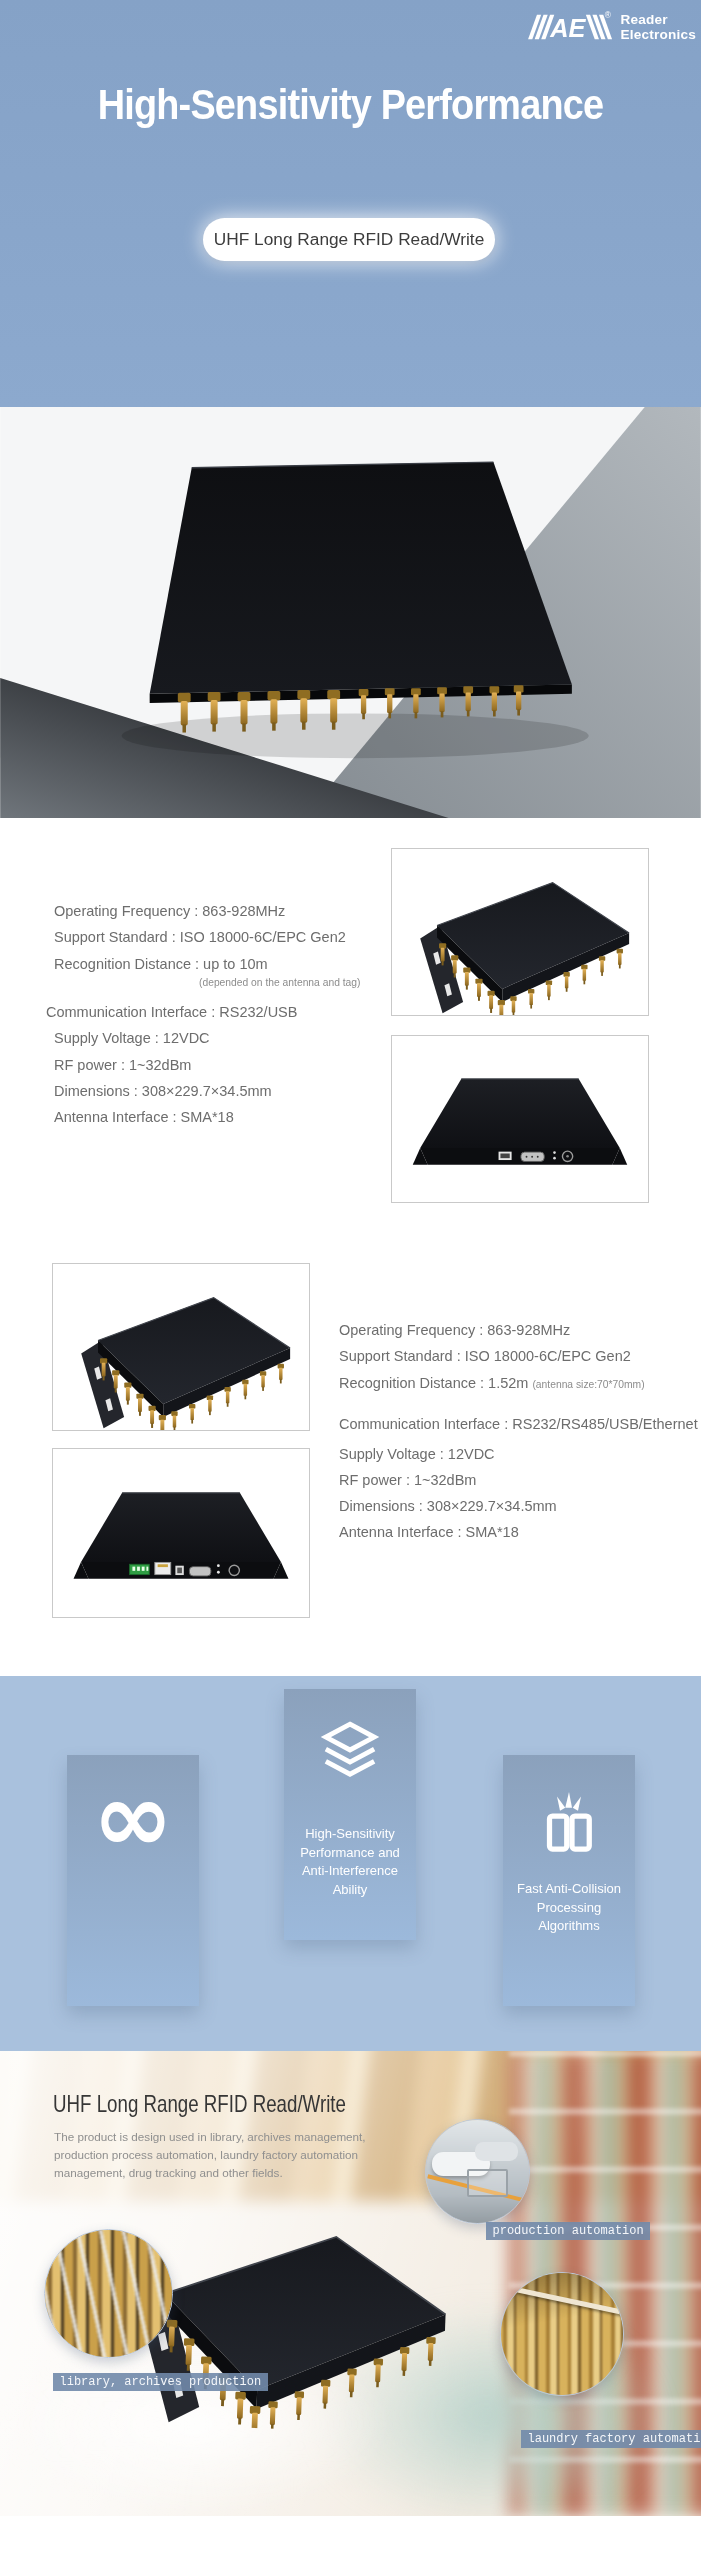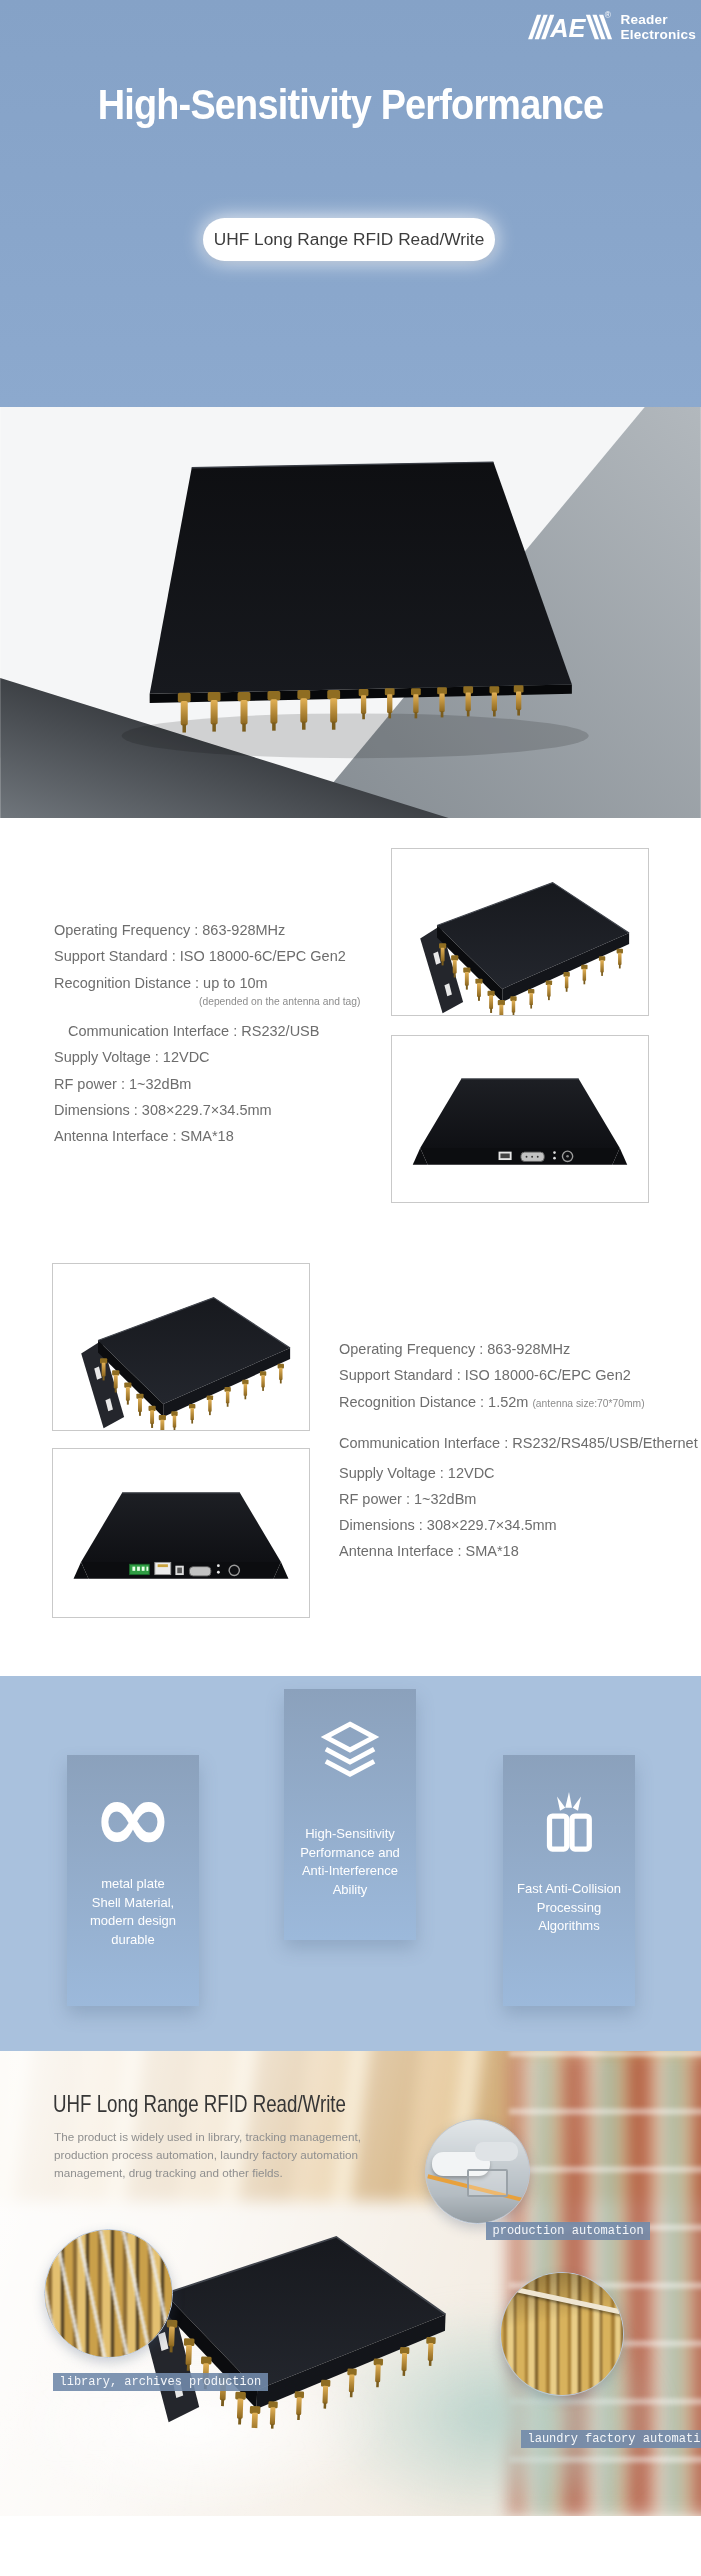--- a/index.html
+++ b/index.html
@@ -14,21 +14,21 @@
   .logo-text{color:#fff;font-size:13.6px;line-height:15px;font-weight:700;letter-spacing:0.2px;}
   .page-title{position:absolute;left:0;top:80px;width:701px;text-align:center;color:#fff;
               font-size:43px;font-weight:700;letter-spacing:-0.9px;transform:scaleX(.88);
               transform-origin:50% 50%;white-space:nowrap;}
   .badge{position:absolute;left:203px;top:218px;width:292px;height:43px;border:none;
          border-radius:21.5px;background:#fff;color:#3c3c3c;font-size:17.3px;
          font-family:"Liberation Sans",sans-serif;
          box-shadow:0 0 20.6px rgba(255,255,255,.9),0 1.9px 5.6px rgba(60,80,110,.25);cursor:pointer;}
 
   
-  .spec{position:absolute;font-size:14.5px;color:#6d6d6d;white-space:nowrap;line-height:18.7px;margin-top:19px;}
+  .spec{position:absolute;font-size:14.5px;color:#6d6d6d;white-space:nowrap;line-height:18.7px;}
   .spec-note{font-size:10.3px;color:#8d8d8d;}
   .frame{position:absolute;width:256px;height:166px;background:#fff;border:0.9px solid #c9c9c9;}
   .frame svg{display:block;width:100%;height:100%;}
 
   
   .features{position:absolute;left:0;top:1676px;width:701px;height:375px;background:#a9c1dd;}
   .card{position:absolute;width:132px;height:251px;
         background:linear-gradient(180deg,#8ba1bc 0%,#9cb9db 100%);
         box-shadow:0 9.4px 17px rgba(80,100,130,.28);}
   .card-icon{position:absolute;left:0;right:0;display:flex;justify-content:center;align-items:center;}
@@ -217,21 +217,21 @@
     <use href="#sma-pin" transform="translate(473,300) scale(0.95)"></use>
     <use href="#sma-pin" transform="translate(501,299) scale(0.95)"></use>
     <use href="#sma-pin" transform="translate(529,299) scale(0.95)"></use>
     <use href="#sma-pin" transform="translate(555,298) scale(0.95)"></use>
   </svg>
 
   <div class="spec" style="left:54px;top:902px">Operating Frequency : 863-928MHz</div>
   <div class="spec" style="left:54px;top:928px">Support Standard : ISO 18000-6C/EPC Gen2</div>
   <div class="spec" style="left:54px;top:955px">Recognition Distance : up to 10m</div>
   <div class="spec spec-note" style="left:199px;top:974px">(depended on the antenna and tag)</div>
-  <div class="spec" style="left:68px;top:1003px">Communication Interface : RS232/USB</div>
+  <div class="spec" style="left:46px;top:1003px">Communication Interface : RS232/USB</div>
   <div class="spec" style="left:54px;top:1029px">Supply Voltage : 12VDC</div>
   <div class="spec" style="left:54px;top:1056px">RF power : 1~32dBm</div>
   <div class="spec" style="left:54px;top:1082px">Dimensions : 308×229.7×34.5mm</div>
   <div class="spec" style="left:54px;top:1108px">Antenna Interface : SMA*18</div>
 
   <div class="frame" style="left:391px;top:848px">
     <svg viewBox="0 0 274 178">
         <use href="#iso-device"></use>
       </svg>
   </div>
@@ -261,24 +261,20 @@
   <div class="spec" style="left:339px;top:1445px">Supply Voltage : 12VDC</div>
   <div class="spec" style="left:339px;top:1471px">RF power : 1~32dBm</div>
   <div class="spec" style="left:339px;top:1497px">Dimensions : 308×229.7×34.5mm</div>
   <div class="spec" style="left:339px;top:1523px">Antenna Interface : SMA*18</div>
 
   <div class="features">
     <div class="card" style="left:67px;top:79px">
       <div class="card-icon" style="top:34px;height:58px">
         <span class="inf">∞</span>
       </div>
-      <div class="card-text" style="top:120px">metal plate
-Shell Material,
-modern design
-durable</div>
     </div>
 
     <div class="card" style="left:503px;top:79px">
       <div class="card-icon" style="top:36px;height:62px">
         <svg width="58" height="60" viewBox="0 0 76 80">
           <g fill="#fff">
             <polygon points="22,6 33,21 26,25"></polygon>
             <polygon points="38,0 42,21 33,21"></polygon>
             <polygon points="54,6 43,21 50,25"></polygon>
           </g>
@@ -340,19 +336,19 @@
     <div class="fill" style="background:repeating-linear-gradient(90deg,#d8b25c 0 8.4px,#a77f35 8.4px 12px,#e9cd86 12px 18.7px,#7a5c28 18.7px 21.5px)"></div>
     <div class="fill" style="background:linear-gradient(170deg,rgba(60,44,20,.55) 0%,rgba(0,0,0,0) 40%)"></div>
     <div class="abs" style="left:-3.7px;top:24px;width:131px;height:4.7px;background:#efe6d2;transform:rotate(12deg);box-shadow:0 1.9px 2.8px rgba(0,0,0,.4)"></div>
   </div>
 
   <div class="app-label" style="left:486px;top:2222px">production automation</div>
   <div class="app-label" style="left:53px;top:2373px">library, archives production</div>
   <div class="app-label" style="left:521px;top:2430px">laundry factory automation</div>
 
   <div class="apps-heading">UHF Long Range RFID Read/Write</div>
-  <div class="apps-desc">The product is widely used in library, tracking management,
+  <div class="apps-desc">The product is design used in library, archives management,
 production process automation, laundry factory automation
 management, drug tracking and other fields.</div>
 
 
 </div>
 
 
 </body></html>

